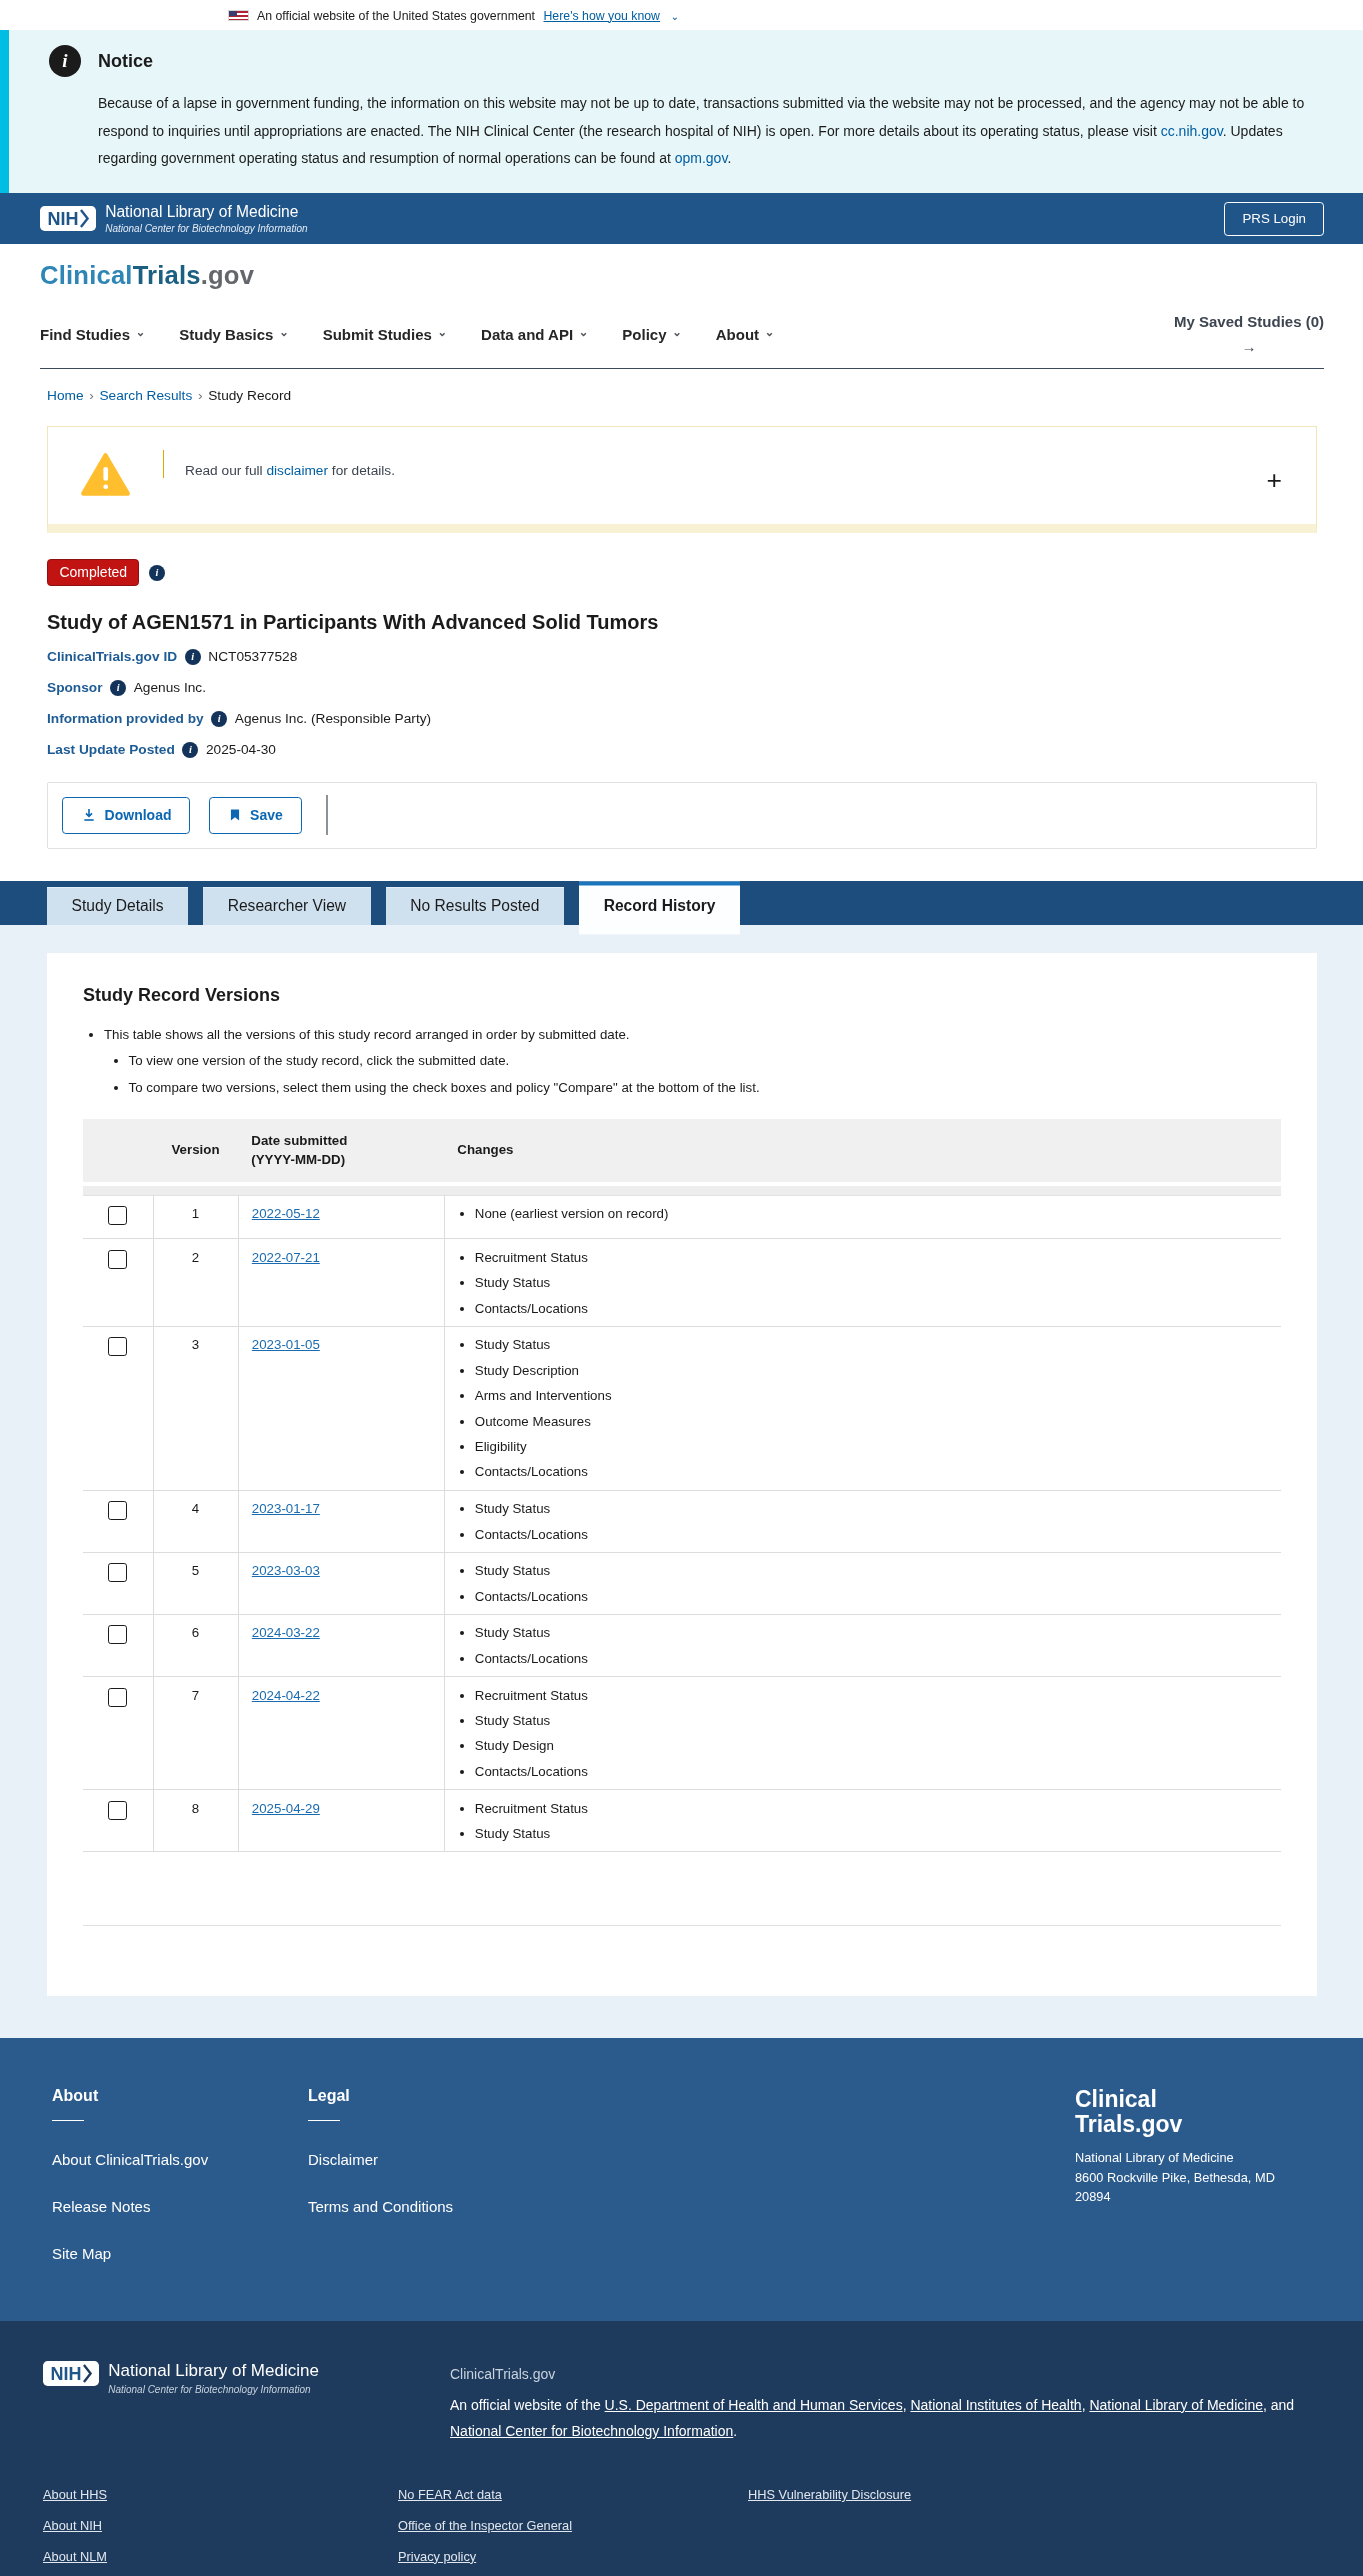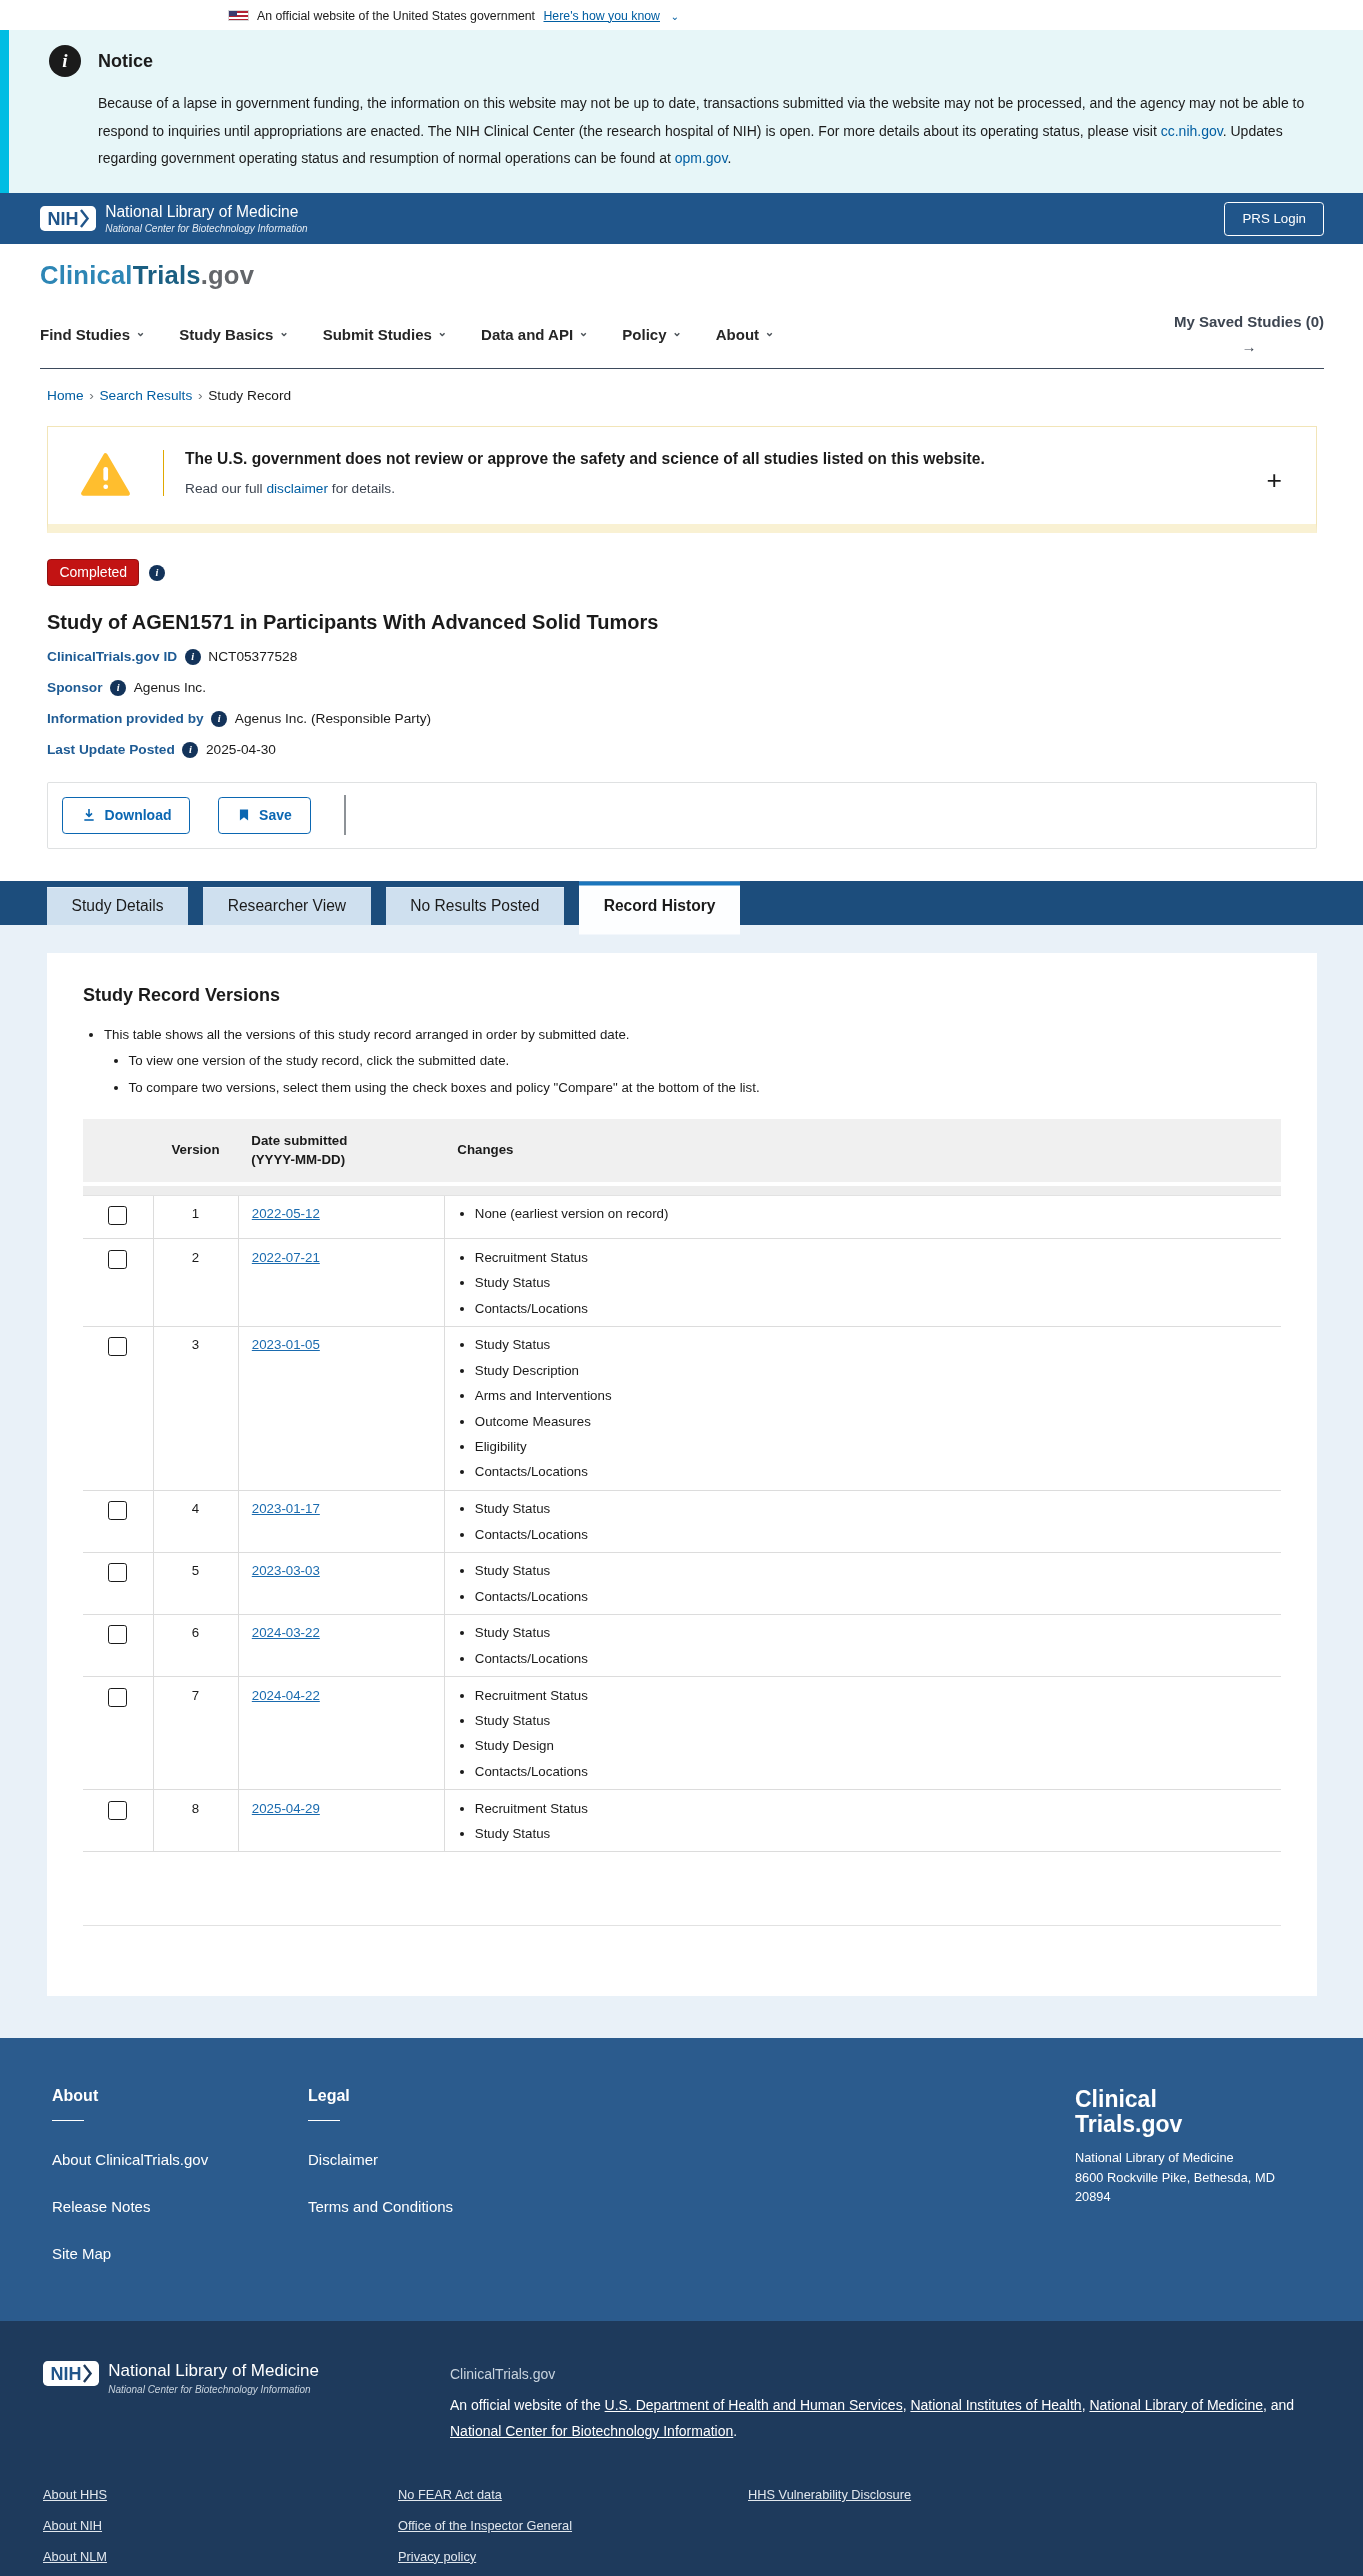--- a/index.html
+++ b/index.html
@@ -73,21 +73,21 @@
   .info-badge { width:16px; height:16px; border-radius:50%; background:#13335a; color:#fff; flex:0 0 auto;
     display:inline-flex; align-items:center; justify-content:center;
     font:italic bold 10.4px "Liberation Serif", serif; }
   .study-title { margin:24.6px 47px 0; font-size:20px; font-weight:bold; }
   .kv-list { margin:7.6px 47px 0; }
   .kv { display:flex; align-items:center; gap:7.6px; margin-top:15px; font-size:13.7px; }
   .kv-label { color:#1e5b94; font-weight:bold; }
 
   
   .actions-bar { margin:24.6px 47px 0; border:0.9px solid #dfe1e2; border-radius:1.9px; padding:12.3px 14px;
-    display:flex; align-items:center; gap:28px; }
+    display:flex; align-items:center; gap:19px; }
   .act-btn { display:inline-flex; align-items:center; gap:7.6px; background:#fff; border:1.9px solid #0b67b2;
     border-radius:3.8px; color:#0b67b2; font-weight:bold; font-size:14px; padding:9.5px 18px; cursor:pointer; }
   .act-divider { width:1.9px; height:40px; background:#8d9297; margin-left:5.7px; }
 
   
   .tab-strip { margin-top:32px; background:#1c4d7c; height:44px; padding-left:47px;
     display:flex; align-items:flex-end; gap:15px; position:relative; z-index:2; }
   .tab { background:#cfe0ef; color:#1b1b1b; font-size:15.6px; padding:0 24.6px; height:38px;
     display:flex; align-items:center; cursor:pointer; border-top:1.9px solid #e3eef7; }
   .tab.active { background:#fdfeff; font-weight:bold; border-top:4.7px solid #1a75bc; height:53px;
@@ -224,21 +224,20 @@
   <a>Home</a><span class="sep">›</span><a>Search Results</a><span class="sep">›</span><span class="current">Study Record</span>
 </div>
 
 <div class="warning-card">
   <svg width="51" height="51" viewBox="0 0 24 24">
     <path d="M12 2.5 L22.5 20.5 H1.5 Z" fill="#ffbe2e" stroke="#ffbe2e" stroke-width="2" stroke-linejoin="round"></path>
     <rect x="11" y="8" width="2.2" height="6.5" rx="1" fill="#fff"></rect>
     <rect x="11" y="16.2" width="2.2" height="2.2" rx="1" fill="#fff"></rect>
   </svg>
   <div class="warn-rule">
-    <div class="warn-heading">The U.S. government does not review or approve the safety and science of all studies listed on this website.</div>
     <div class="warn-body">
       <span>Read our full </span><a>disclaimer</a><span> for details.</span>
     </div>
   </div>
   <span class="warn-plus">+</span>
 </div>
 
 <div class="status-row">
   <span class="status-badge">Completed</span>
   <span class="info-badge">i</span>

